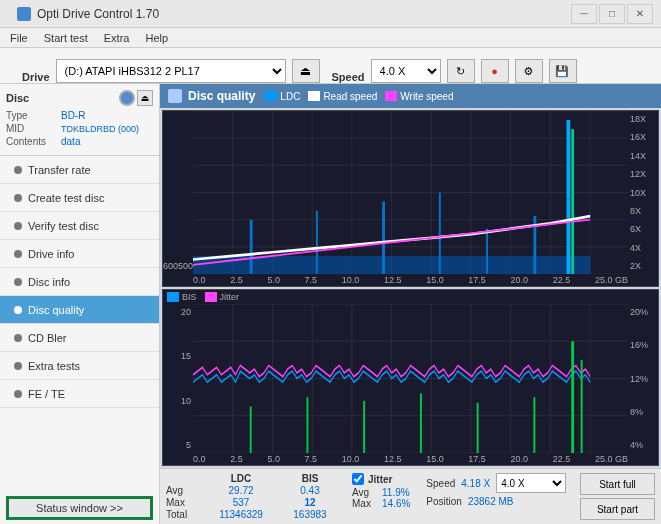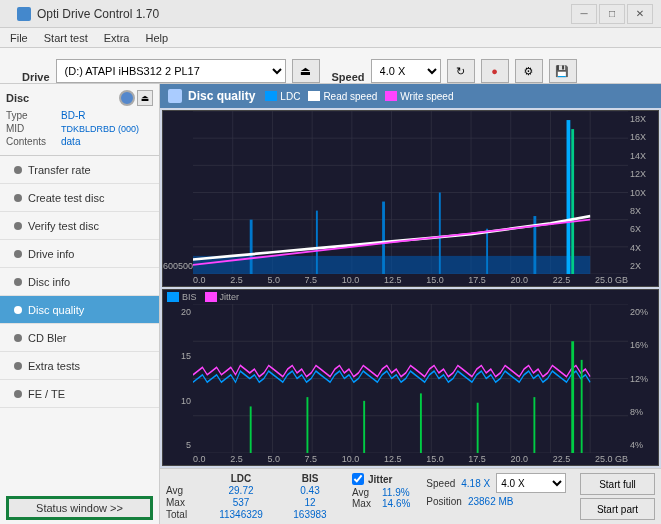--- a/index.html
+++ b/index.html
@@ -374,21 +374,21 @@
             <span style="width:60px;text-align:center;font-size:10px;font-weight:bold;color:#333;">BIS</span>
           </div>
           <div style="display:flex;gap:4px;margin-bottom:1px;">
             <span style="width:36px;font-size:10px;color:#333;">Avg</span>
             <span style="width:70px;text-align:center;font-size:10px;color:#0066cc;">29.72</span>
             <span style="width:60px;text-align:center;font-size:10px;color:#0066cc;">0.43</span>
           </div>
           <div style="display:flex;gap:4px;margin-bottom:1px;">
             <span style="width:36px;font-size:10px;color:#333;">Max</span>
             <span style="width:70px;text-align:center;font-size:10px;color:#0066cc;">537</span>
-            <span style="width:60px;text-align:center;font-size:10px;color:#0066cc;">12</span>
+            <span style="width:60px;text-align:center;font-size:10px;color:#0066cc;font-weight:bold;">12</span>
           </div>
           <div style="display:flex;gap:4px;">
             <span style="width:36px;font-size:10px;color:#333;">Total</span>
             <span style="width:70px;text-align:center;font-size:10px;color:#0066cc;">11346329</span>
             <span style="width:60px;text-align:center;font-size:10px;color:#0066cc;">163983</span>
           </div>
         </div>
 
         <div style="display:flex;flex-direction:column;margin-left:8px;">
           <div style="display:flex;align-items:center;gap:4px;margin-bottom:2px;">

